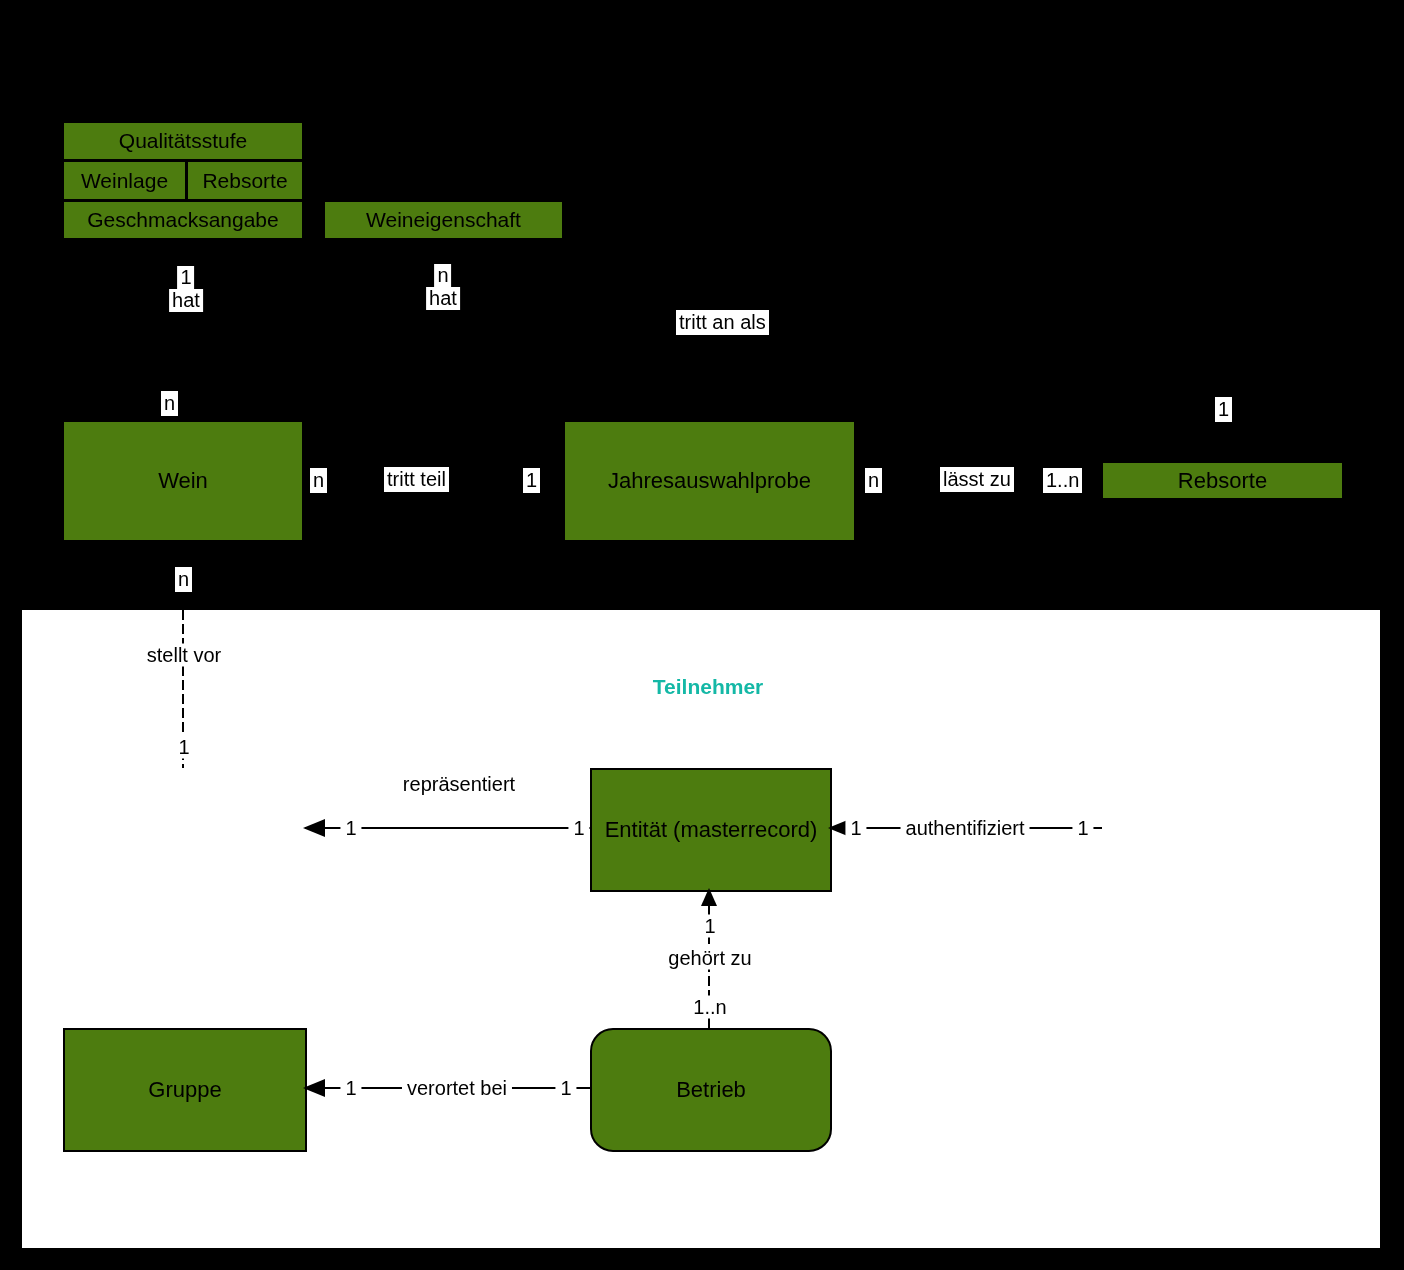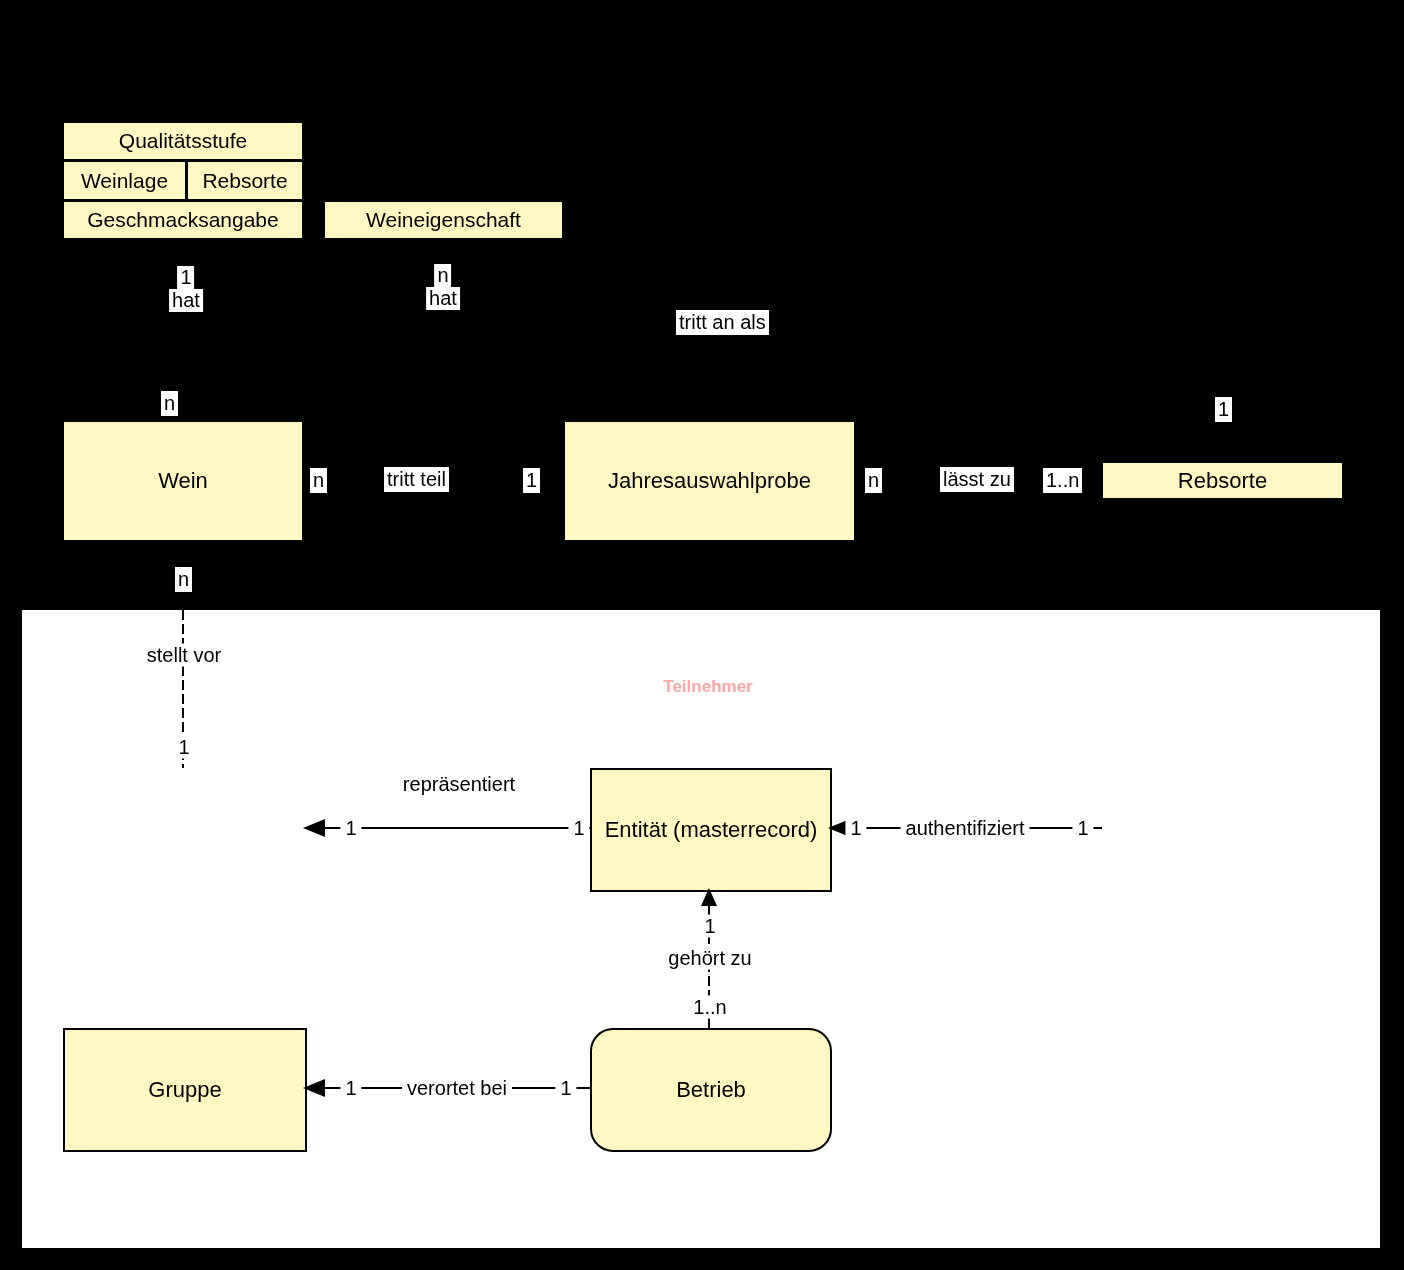--- a/index.html
+++ b/index.html
@@ -4,21 +4,21 @@
 <style>
   html, body { margin:0; padding:0; background:#000; }
   .canvas {
     position:relative; width:1404px; height:1270px; background:#000000;
     font-family:"Liberation Sans", sans-serif; color:#000; overflow:hidden;
   }
   
   .container-box { position:absolute; background:#ffffff; }
   
   .ebox {
-    position:absolute; background:#fef9c3; color:#000;
+    position:absolute; background:#4d7c0f; color:#000;
     display:flex; flex-direction:column; align-items:center; justify-content:center;
     text-align:center; font-size:22px; line-height:28px; z-index:2;
   }
   .ebox.bordered { border:2px solid #000; }
   .ebox.small { font-size:21px; }
   
   .blabel {
     position:absolute; background:#ffffff; color:#000; font-size:20px;
     line-height:23px; padding:1px 3px; white-space:nowrap; z-index:3;
   }
@@ -27,21 +27,21 @@
     transform:translateX(-50%); z-index:3;
   }
   .stack span { background:#ffffff; color:#000; font-size:20px; line-height:23px; padding:0 3px; }
   
   .wlabel {
     position:absolute; transform:translate(-50%,-50%); background:#ffffff; color:#000;
     font-size:20px; padding:0 5px; white-space:nowrap; z-index:3;
   }
   .title {
     position:absolute; transform:translate(-50%,-50%); font-weight:bold;
-    font-size:17px; color:#fca5a5; z-index:3; white-space:nowrap;
+    font-size:21px; color:#14b8a6; z-index:3; white-space:nowrap;
   }
   
   .hline { position:absolute; height:2px; background:#000; z-index:2; }
   .vdash {
     position:absolute; width:2px; z-index:2;
     background:repeating-linear-gradient(to bottom, #000 0 10px, transparent 10px 14px);
   }
   .arrow-left {
     position:absolute; width:0; height:0; z-index:2;
     border-top:9px solid transparent; border-bottom:9px solid transparent;

